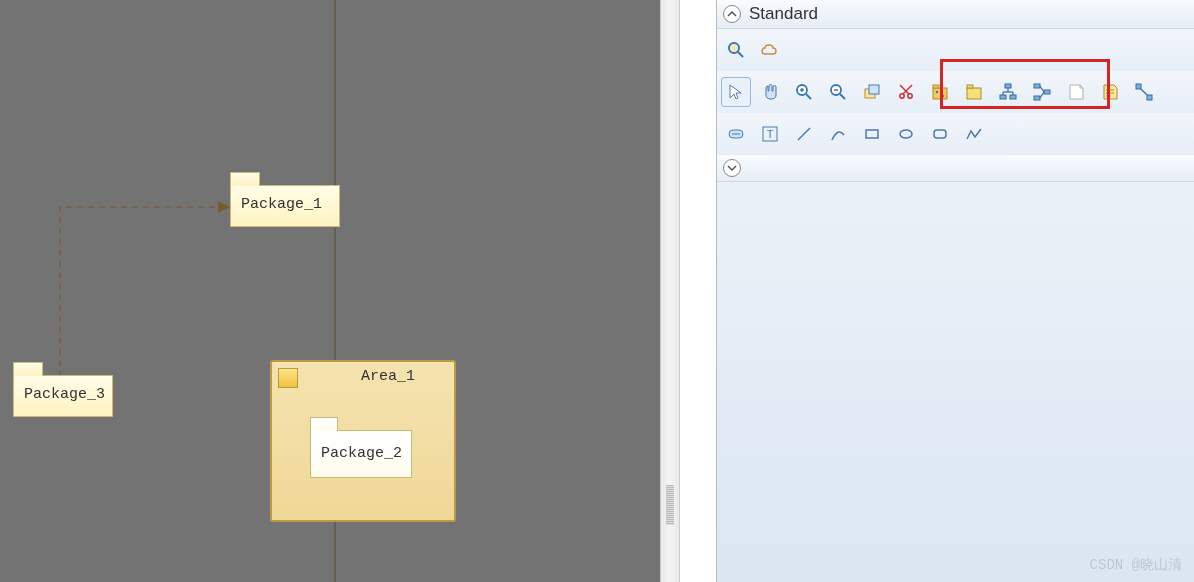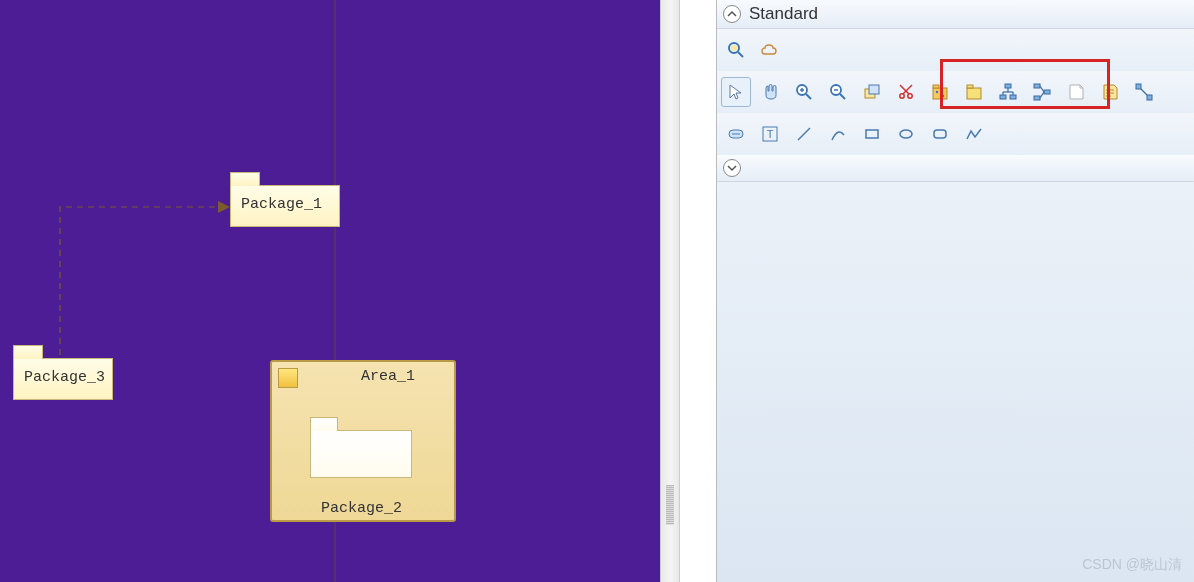--- a/index.html
+++ b/index.html
@@ -11,21 +11,21 @@
     color: #333;
     width: 1194px;
     height: 582px;
     position: relative;
     overflow: hidden;
   }
   .canvas {
     position: absolute;
     left: 0; top: 0;
     width: 660px; height: 582px;
-    background: #4c1d95;
+    background: #737373;
     text-decoration: underline;
   }
   .divider-col {
     position: absolute;
     left: 660px; top: 0;
     width: 20px; height: 582px;
     background: linear-gradient(to right, #e8e8e8, #f5f5f5, #e8e8e8);
     border-left: 1px solid #ccc;
     border-right: 1px solid #ccc;
   }
@@ -88,24 +88,23 @@
   }
   .inner-pkg .tab {
     position: absolute;
     top: -14px; left: -1px;
     width: 28px; height: 14px;
     background: linear-gradient(#ffffff, #fffcee);
     border: 1px solid #c9b878;
     border-bottom: none;
   }
   .inner-pkg .label {
-    padding: 22px 10px;
+    padding: 14px 10px;
     font-family: "Courier New", monospace;
     font-size: 15px;
-    margin-top: 47px;
   }
   
   .section-header {
     display: flex;
     align-items: center;
     padding: 4px 6px;
     cursor: pointer;
     background: linear-gradient(#f8fbfe, #e5edf6);
     border-bottom: 1px solid #cfd8e2;
   }
@@ -138,21 +137,21 @@
   .redbox {
     position: absolute;
     border: 3px solid #d62424;
     pointer-events: none;
   }
   .watermark {
     position: absolute;
     right: 12px; bottom: 8px;
     color: rgba(0,0,0,0.15);
     font-size: 14px;
-    font-family: Liberation Sans, sans-serif;
+    font-family: Liberation Mono, monospace;
   }
   svg { display: block; }
 </style>
 </head>
 <body>
 
 <div class="canvas">
   <svg width="660" height="582" style="position:absolute;left:0;top:0;pointer-events:none">
 
     <line x1="335" y1="0" x2="335" y2="185" stroke="#5b4a30" stroke-width="1"></line>
@@ -162,21 +161,21 @@
 
     <path d="M 60 377 L 60 207 L 222 207" stroke="#7a5a2f" stroke-width="1.2" stroke-dasharray="6 5" fill="none"></path>
     <polygon points="230,207 218,201 218,213" fill="#7a5a2f"></polygon>
   </svg>
 
   <div class="pkg" style="left:230px;top:185px;width:110px;height:42px">
     <div class="tab"></div>
     <div class="label">Package_1</div>
   </div>
 
-  <div class="pkg" style="left:13px;top:358px;width:100px;height:42px">
+  <div class="pkg" style="left:13px;top:375px;width:100px;height:42px">
     <div class="tab"></div>
     <div class="label">Package_3</div>
   </div>
 
   <div class="area" style="left:270px;top:360px;width:186px;height:162px">
     <div class="corner"></div>
     <div class="title">Area_1</div>
   </div>
 
   <div class="inner-pkg" style="left:310px;top:430px;width:102px;height:48px">

